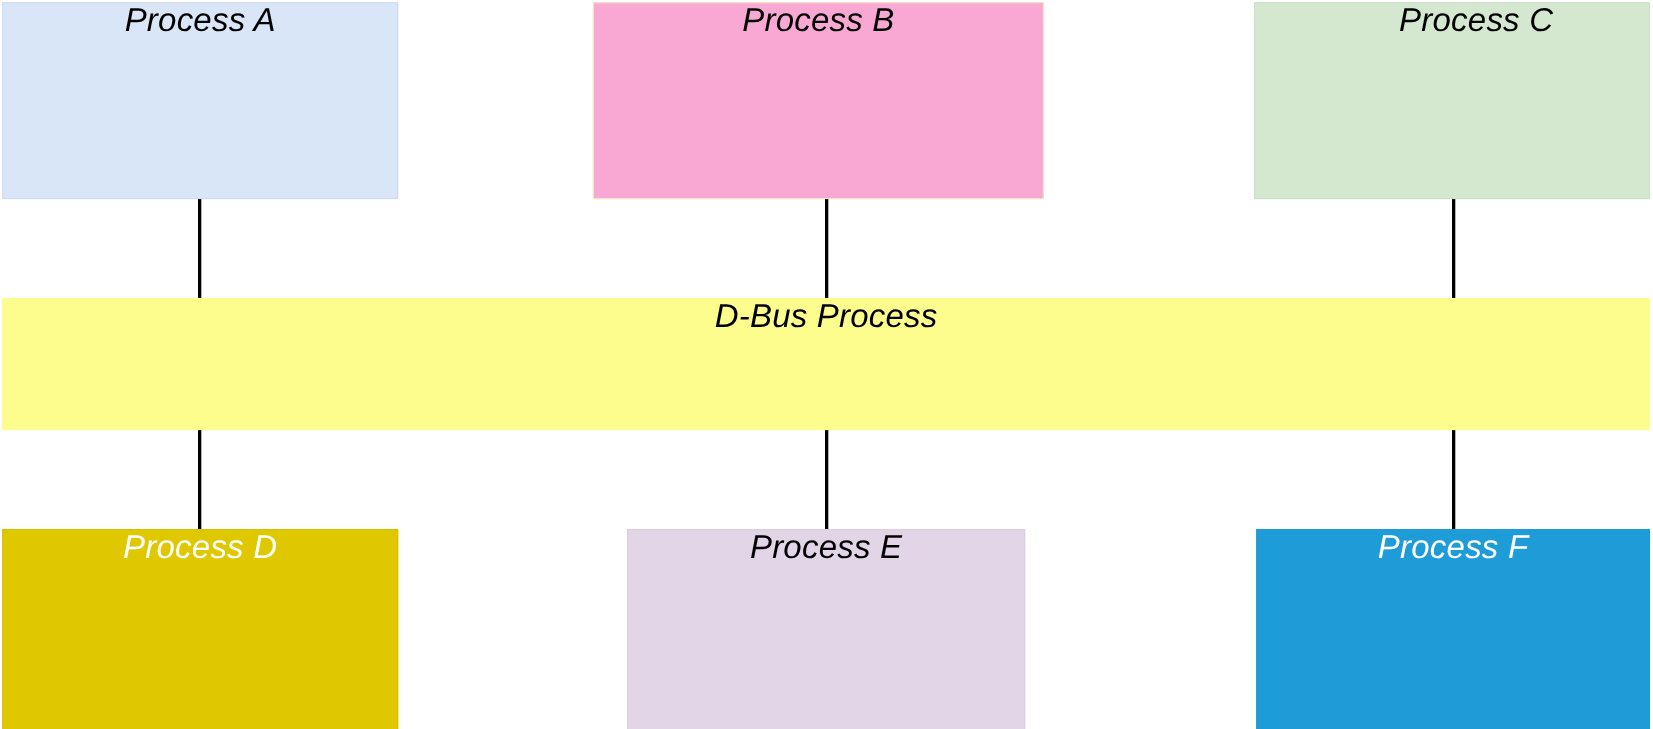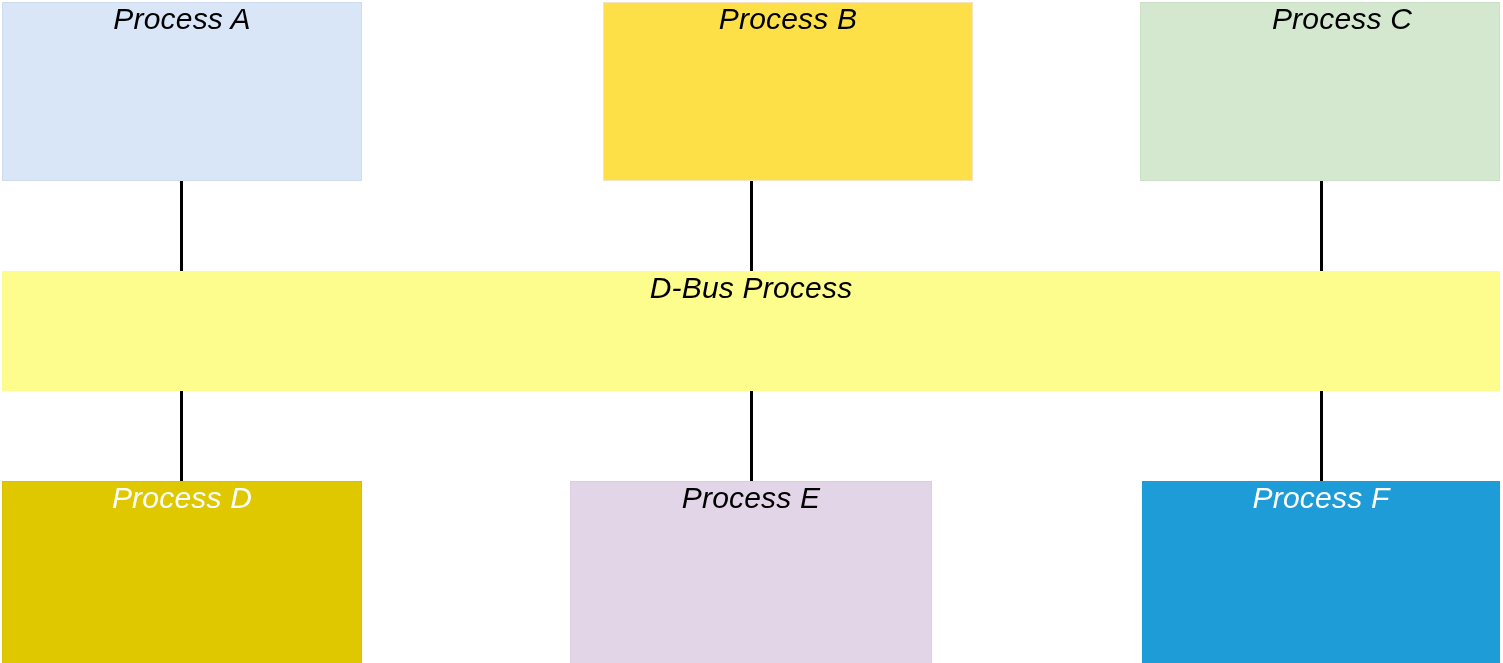--- a/index.html
+++ b/index.html
@@ -44,21 +44,21 @@
 </style>
 </head>
 <body style="background: rgb(255, 255, 255);">
 
 <div id="canvas" style="background: rgb(255, 255, 255);">
 
   <div class="node" id="node-a" style="left: 2px; top: 2px; width: 360px; height: 179px; background: rgb(217, 230, 248); color: rgb(0, 0, 0); border-color: rgb(207, 220, 238);">
     <span class="node-label">Process A</span>
   </div>
 
-  <div class="node" id="node-b" style="left: 603px; top: 2px; width: 370px; height: 179px; background: #fde047; color: rgb(0, 0, 0); border-color: rgb(245, 228, 193);">
+  <div class="node" id="node-b" style="left: 539px; top: 2px; width: 410px; height: 179px; background: #f9a8d4; color: rgb(0, 0, 0); border-color: rgb(245, 228, 193);">
     <span class="node-label">Process B</span>
   </div>
 
   <div class="node" id="node-c" style="left: 1140px; top: 2px; width: 360px; height: 179px; background: rgb(212, 232, 208); color: rgb(0, 0, 0); border-color: rgb(204, 224, 200); padding-left: 44px;">
     <span class="node-label">Process C</span>
   </div>
 
   <div class="connector" id="conn-a" style="left: 180px; top: 181px; height: 90px; background: rgb(0, 0, 0);"></div>
 
   <div class="connector" id="conn-b" style="left: 750px; top: 181px; height: 90px; background: rgb(0, 0, 0);"></div>

